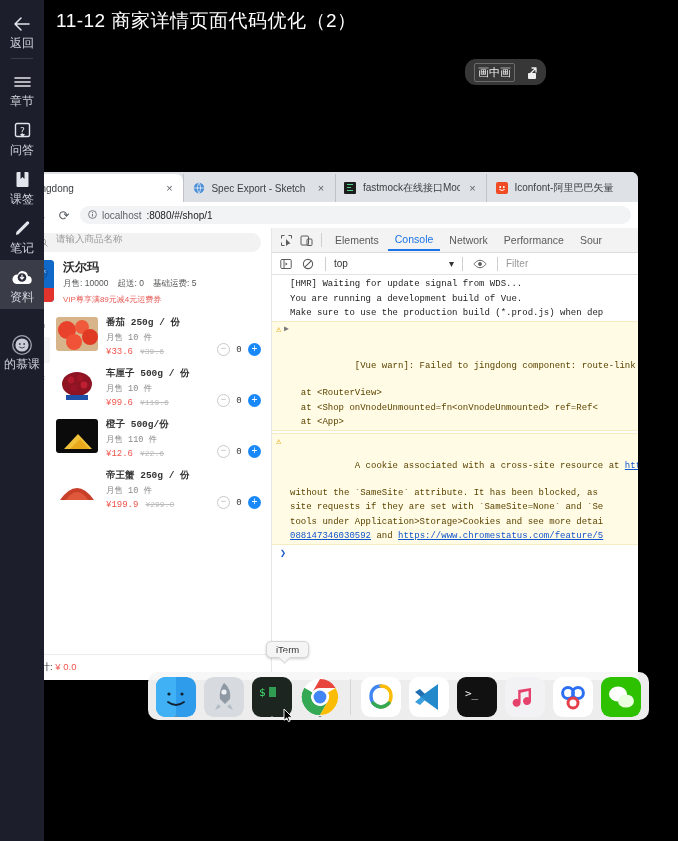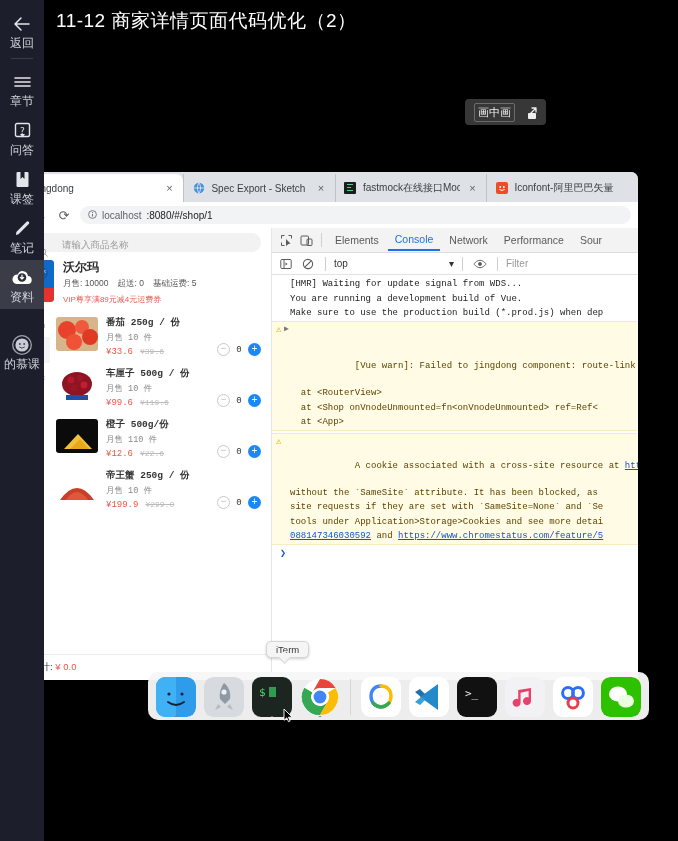--- a/index.html
+++ b/index.html
@@ -23,22 +23,22 @@
   
   .title { position:absolute; left:56px; top:8px; color:#fff; font-size:19px;
     letter-spacing:.5px; z-index:30; }
 
   
   .stage { position:absolute; left:44px; top:38px; width:634px; height:680px;
     background:#000; overflow:hidden; }
 
   
   .pip { position:absolute; left:421px; top:21px; height:26px; display:flex;
-    align-items:center; gap:8px; background:rgba(60,60,60,.92); border-radius:4px;
-    padding:0 9px; z-index:25;margin-top:40px; }
+    align-items:center; gap:8px; background:rgba(60,60,60,.92); border-radius:11px;
+    padding:0 9px; z-index:25; }
   .pip-txt { color:#eee; font-size:11px; border:1px solid #6b6b6b; padding:1px 3px;
     border-radius:2px; }
   .pip-ico { width:14px; height:13px; position:relative; }
 
   
   .chrome { position:absolute; left:4px; top:172px; width:634px; height:508px;
     background:#dee1e6; border-radius:7px 7px 0 0; overflow:hidden;
     box-shadow:0 0 14px rgba(0,0,0,.55); }
 
   .tabstrip { height:30px; background:#dee1e6; display:flex; align-items:flex-end;
@@ -65,21 +65,21 @@
   .viewport { height:452px; display:flex; background:#fff; }
 
   
   .app { width:268px; height:452px; background:#fff; position:relative;
     border-right:1px solid #e6e6e6; overflow:hidden; }
 
   .searchbar { height:28px; display:flex; align-items:center; gap:6px;
     padding:0 10px 0 6px; }
   .back-chev { color:#555; font-size:14px; width:14px; text-align:center; }
   .searchfield { flex:1; height:19px; background:#f2f2f2; border-radius:10px;
-    display:flex; align-items:flex-end; gap:14px; padding:0 9px; }
+    display:flex; align-items:flex-start; gap:8px; padding:0 9px; }
   .srch-ico { width:9px; height:9px; flex:none; }
   .srch-ph { font-size:9.5px; color:#9a9a9a; }
 
   .shophead { display:flex; gap:9px; padding:4px 10px 6px 8px; }
   .shoplogo { width:42px; height:42px; border-radius:4px; overflow:hidden;
     position:relative; background:#0a6cce; flex:none; }
   .logo-top { position:absolute; inset:0 0 34% 0; background:#1068c8;
     display:flex; align-items:center; justify-content:center; }
   .logo-badge { width:30px; height:13px; border-radius:7px; background:#0d5fb5;
     display:flex; align-items:center; justify-content:center;

